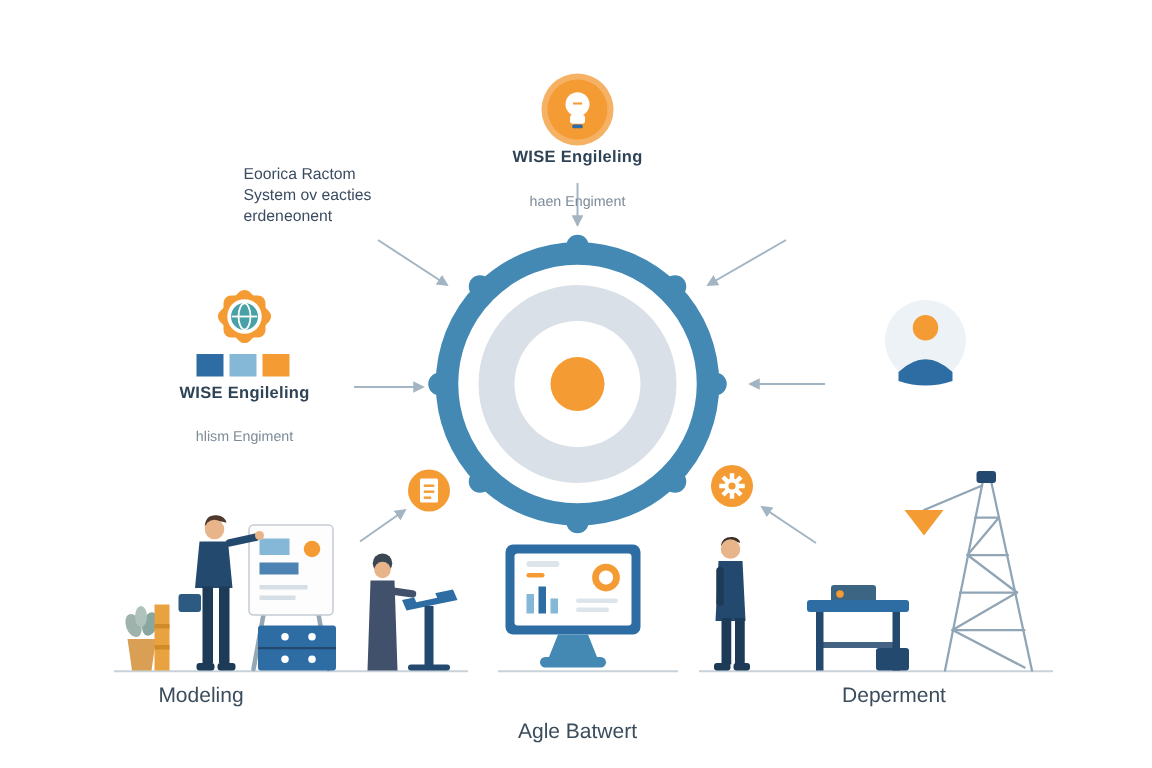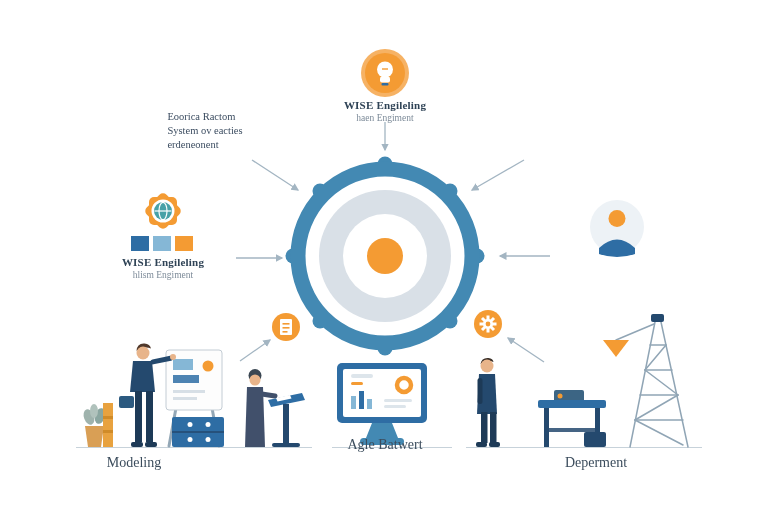--- a/index.html
+++ b/index.html
@@ -1,21 +1,21 @@
 <!DOCTYPE html>
 <html style="--blue: #4389b3; --mid_blue: #2e6da4; --light_blue: #85b7d6; --pale: #d9e0e7; --orange: #f49b33; --navy: #24496e; --dark: #1d3a57; --teal: #47a1a7; --line: #a3b5c2; --ground: #c7d2da; --text_dark: #2f4356; --text_muted: #7d8b99;"><head>
 <meta charset="utf-8">
 <style>
   html,body{margin:0;padding:0;background:#fff;}
   .stage{position:relative;width:768px;height:512px;background:#fff;overflow:hidden;
-         font-family:Liberation Serif, serif;}
+         font-family:Liberation Sans, sans-serif;}
   .art{position:absolute;left:0;top:0;}
   .lbl{position:absolute;text-align:center;transform:translateX(-50%);color:var(--text_dark,#2f4356);}
   .lbl .t1{display:block;font-size:11px;font-weight:bold;letter-spacing:.2px;white-space:nowrap;}
-  .lbl .t2{display:block;font-size:9.5px;color:var(--text_muted,#7d8b99);margin-top:2px;white-space:nowrap;}
+  .lbl .t2{display:block;font-size:9.5px;color:var(--text_muted,#7d8b99);margin-top:18px;white-space:nowrap;}
   .note{position:absolute;text-align:left;transform:translateX(-50%);font-size:10.5px;line-height:1.32;
         color:#3b4c60;font-weight:500;}
   .note span{display:block;white-space:nowrap;}
   .cap{position:absolute;transform:translateX(-50%);font-size:14px;color:#3b4c5c;font-weight:500;white-space:nowrap;}
   
   .f-blue{fill:var(--blue,#4389b3);}  .f-mblue{fill:var(--mid_blue,#2e6da4);}
   .f-lblue{fill:var(--light_blue,#85b7d6);} .f-pale{fill:var(--pale,#d9e0e7);}
   .f-orange{fill:var(--orange,#f49b33);} .f-navy{fill:var(--navy,#24496e);}
   .f-dark{fill:var(--dark,#1d3a57);} .f-teal{fill:var(--teal,#47a1a7);}
   .f-skin{fill:#e8b48a;} .f-white{fill:#fff;}
@@ -235,16 +235,16 @@
   </div>
 
 
   <div class="lbl" style="left:163px;top:256px">
     <span class="t1">WISE Engileling</span>
     <span class="t2">hlism Engiment</span>
   </div>
 
 
   <div class="cap" style="left:134px;top:455px">Modeling</div>
-  <div class="cap" style="left:385px;top:437px">Agle Batwert</div>
+  <div class="cap" style="left:385px;top:479px">Agle Batwert</div>
   <div class="cap" style="left:596px;top:455px">Deperment</div>
 
 </div>
 
 </body></html>

